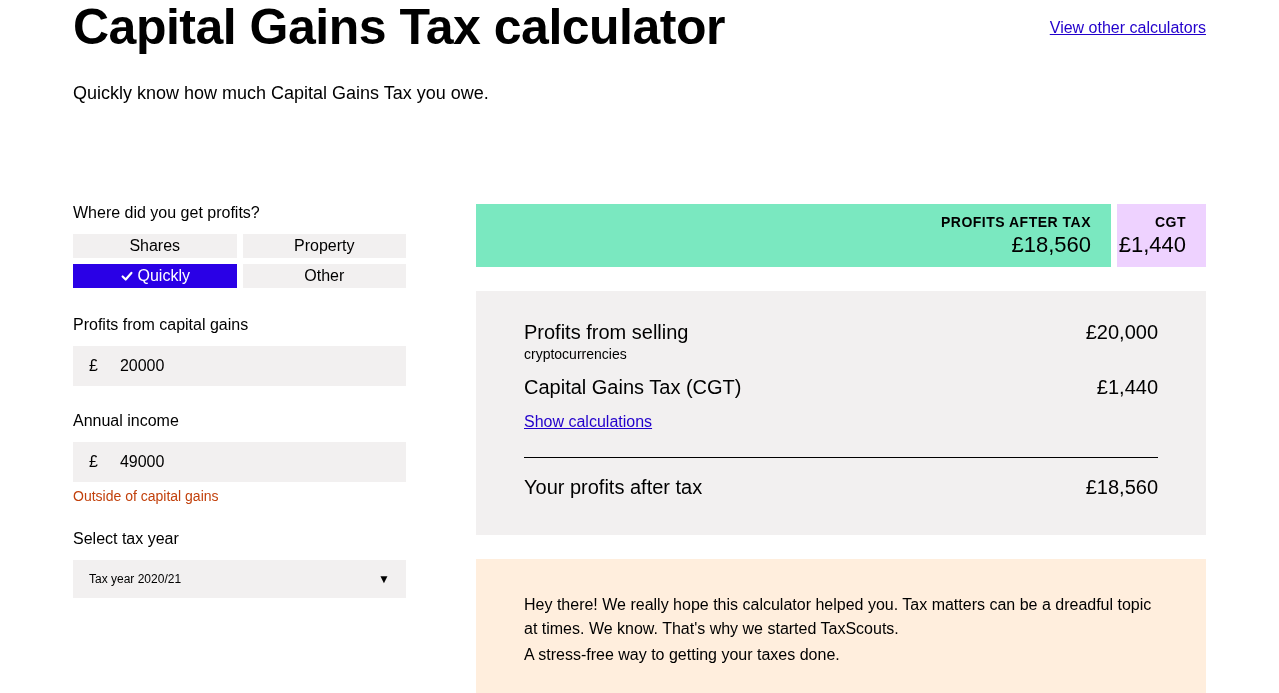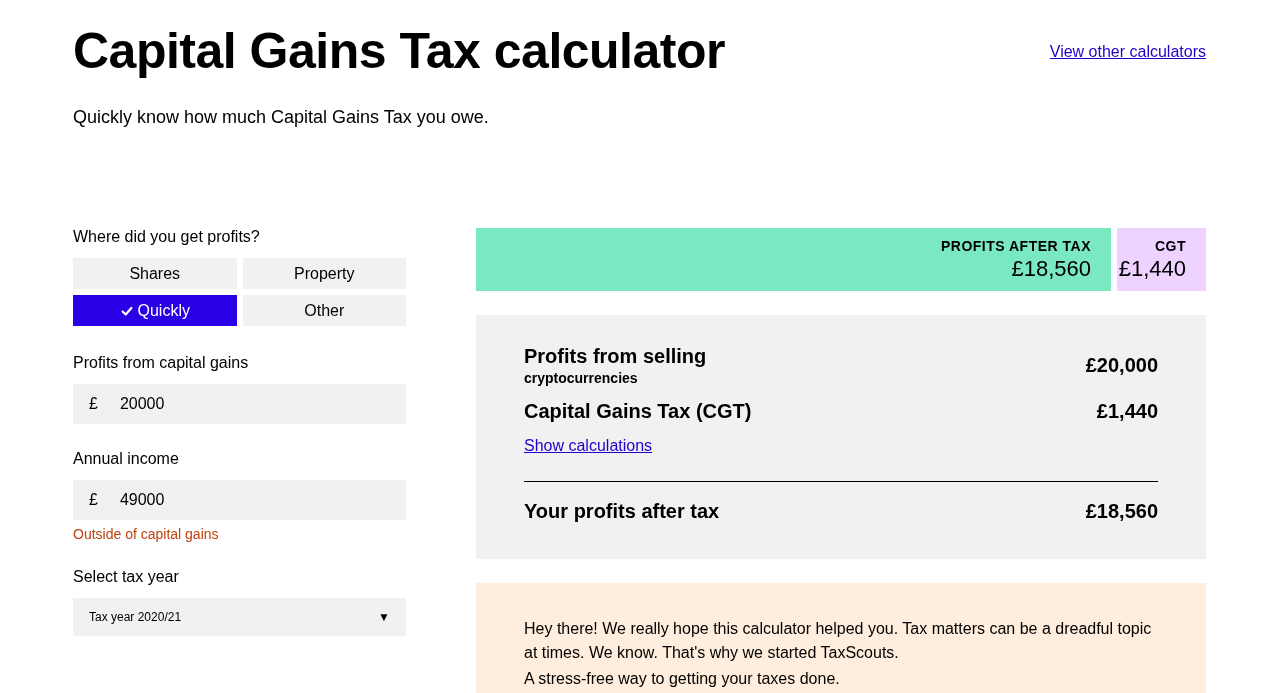--- a/index.html
+++ b/index.html
@@ -7,21 +7,21 @@
     font-family: -apple-system, BlinkMacSystemFont, "Segoe UI", Helvetica, Arial, sans-serif;
     color: #000;
     background: #fff;
     width: 1279px;
     padding: 0 73px;
   }
   .header-row {
     display: flex;
     justify-content: space-between;
     align-items: center;
-    padding-top: 24px;
+    padding-top: 0;
   }
   h1 {
     font-size: 50px;
     font-weight: 800;
     letter-spacing: -0.5px;
     line-height: 1.1;
   }
   .other-calc-link {
     color: #2200cc;
     text-decoration: underline;
@@ -56,21 +56,21 @@
   }
   .toggle-grid {
     display: grid;
     grid-template-columns: 1fr 1fr;
     gap: 6px 6px;
     margin-bottom: 28px;
   }
   .toggle-btn {
     background: #f2f0f0;
     border: none;
-    height: 31px;
+    height: 24px;
     font-size: 16px;
     display: flex;
     align-items: center;
     justify-content: center;
     gap: 4px;
     cursor: pointer;
     font-family: inherit;
   }
   .toggle-btn.selected {
     background: #2a00e6;
@@ -155,22 +155,21 @@
     font-weight: 500;
     margin-top: 2px;
   }
   .breakdown {
     background: #f2f0f0;
     padding: 30px 48px 36px 48px;
   }
   .bd-row {
     display: flex;
     justify-content: space-between;
-    align-items: center;
-    font-weight: bold;
+    align-items: flex-start;
   }
   .bd-row + .bd-row { margin-top: 14px; }
   .bd-label {
     font-size: 20px;
   }
   .bd-sub {
     font-size: 14px;
     margin-top: 2px;
   }
   .bd-value {

